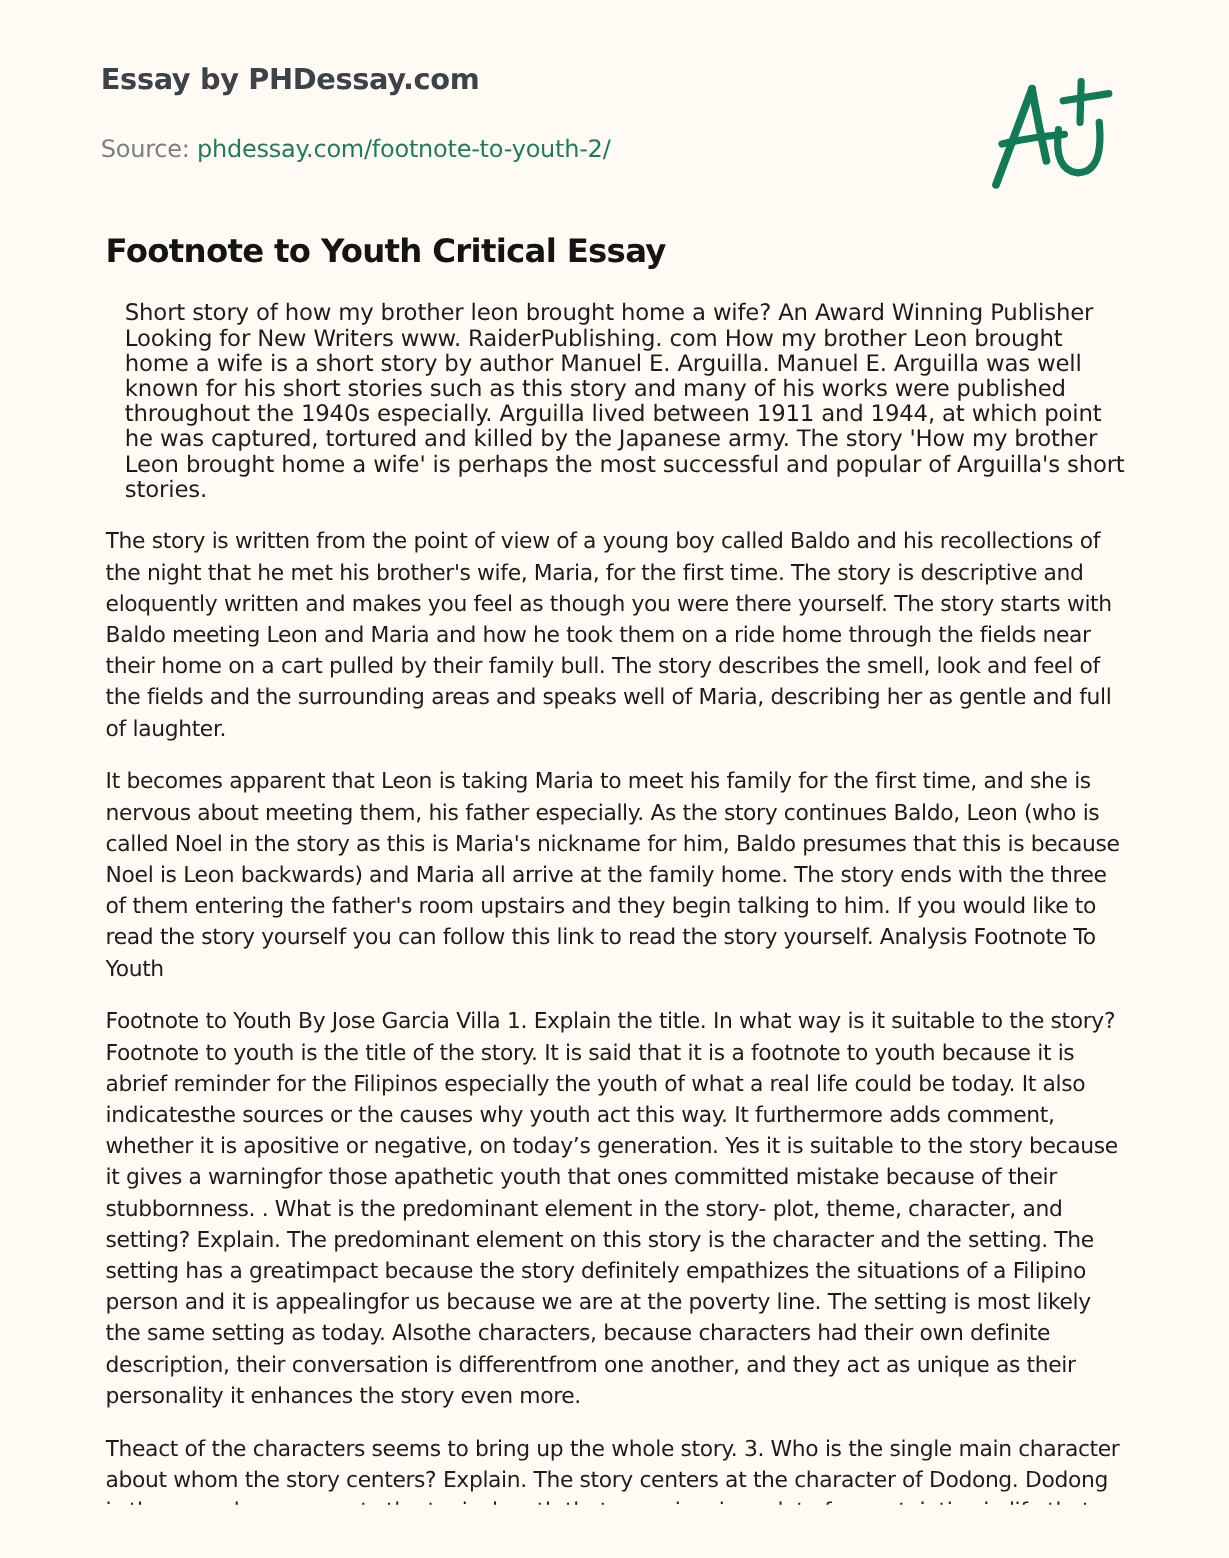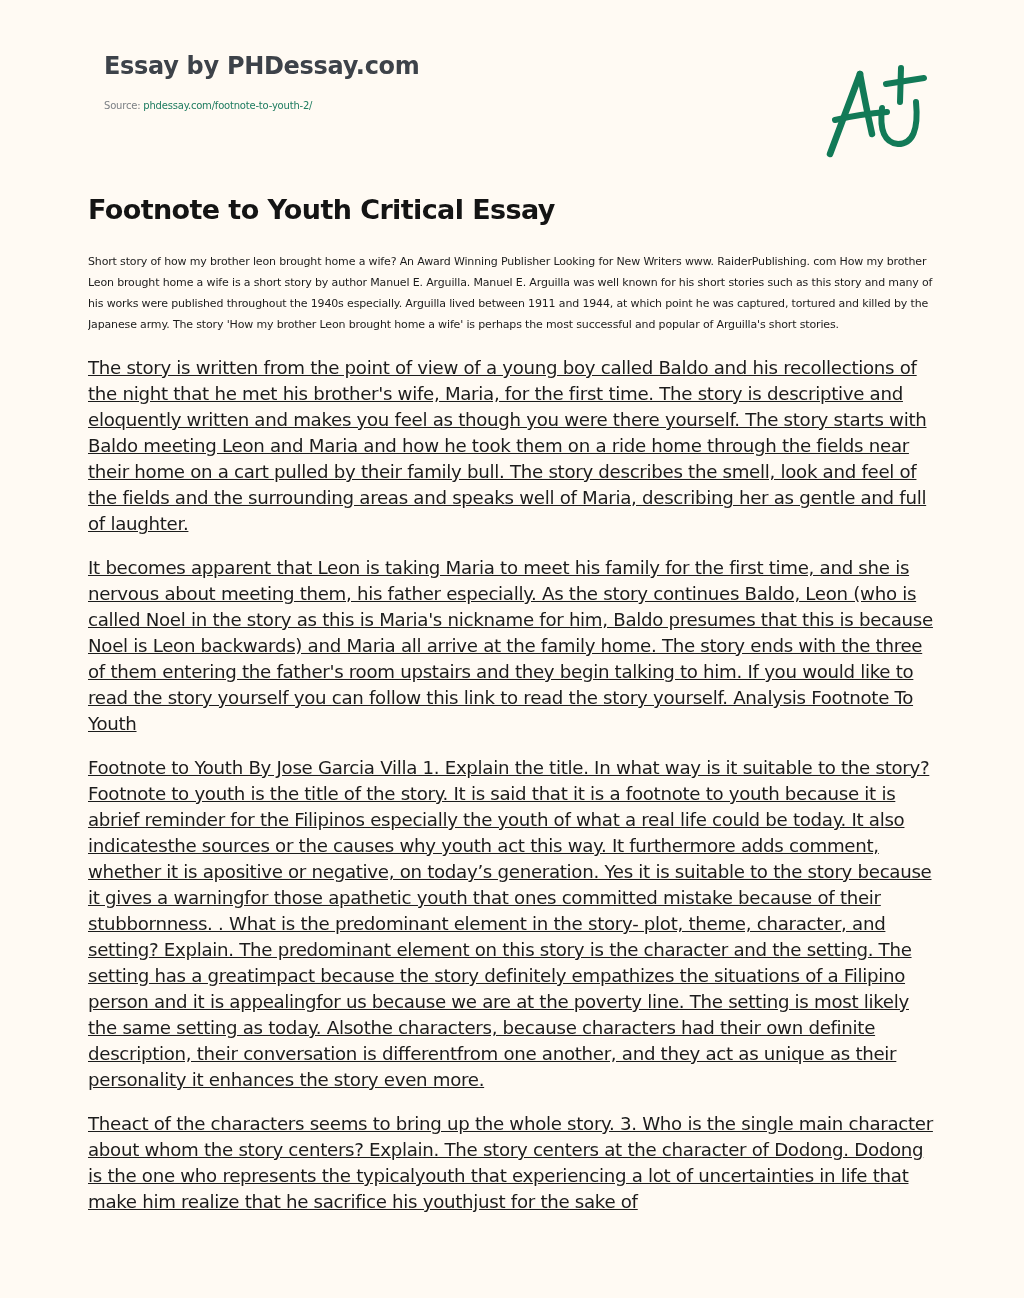--- a/index.html
+++ b/index.html
@@ -10,35 +10,35 @@
     body {
       width: 1024px;
       height: 1298px;
       overflow: hidden;
       position: relative;
       font-family: "DejaVu Sans", sans-serif;
       color: #1c1c1c;
     }
     .header {
       position: absolute;
-      left: 104px;
+      left: 84px;
       top: 50px;
     }
     .brand {
       font-family: "DejaVu Sans", sans-serif;
       font-weight: bold;
       font-size: 24px;
       color: #3d4249;
       letter-spacing: -0.3px;
       margin: 0;
       line-height: 32px;
     }
     .source {
-      margin-top: 14px;
-      font-size: 10px;
+      margin-top: 32px;
+      font-size: 20px;
       color: #7b7f84;
       line-height: 20px;
       letter-spacing: -0.2px;
     }
     .source a {
       color: #1d7b5f;
       text-decoration: none;
     }
     .logo {
       position: absolute;
@@ -60,33 +60,32 @@
     }
     .content {
       position: absolute;
       left: 88px;
       top: 251px;
       width: 850px;
       height: 1003px;
       overflow: hidden;
     }
     .intro {
-      font-size: 11px;
+      font-size: 19px;
       line-height: 21px;
-      margin: 0 0 20px 0;
+      margin: 0 0 20px 16px;
       color: #1c1c1c;
       letter-spacing: -0.15px;
     }
     .para {
       font-size: 18.2px;
       line-height: 26px;
       margin: 0 0 18px 0;
       color: #1c1c1c;
       letter-spacing: -0.3px;
-      text-decoration: underline;
     }
   </style>
 </head>
 <body>
 
 <div class="header">
   <h2 class="brand">Essay by PHDessay.com</h2>
   <div class="source">
     <span>Source: </span><a>phdessay.com/footnote-to-youth-2/</a>
   </div>

